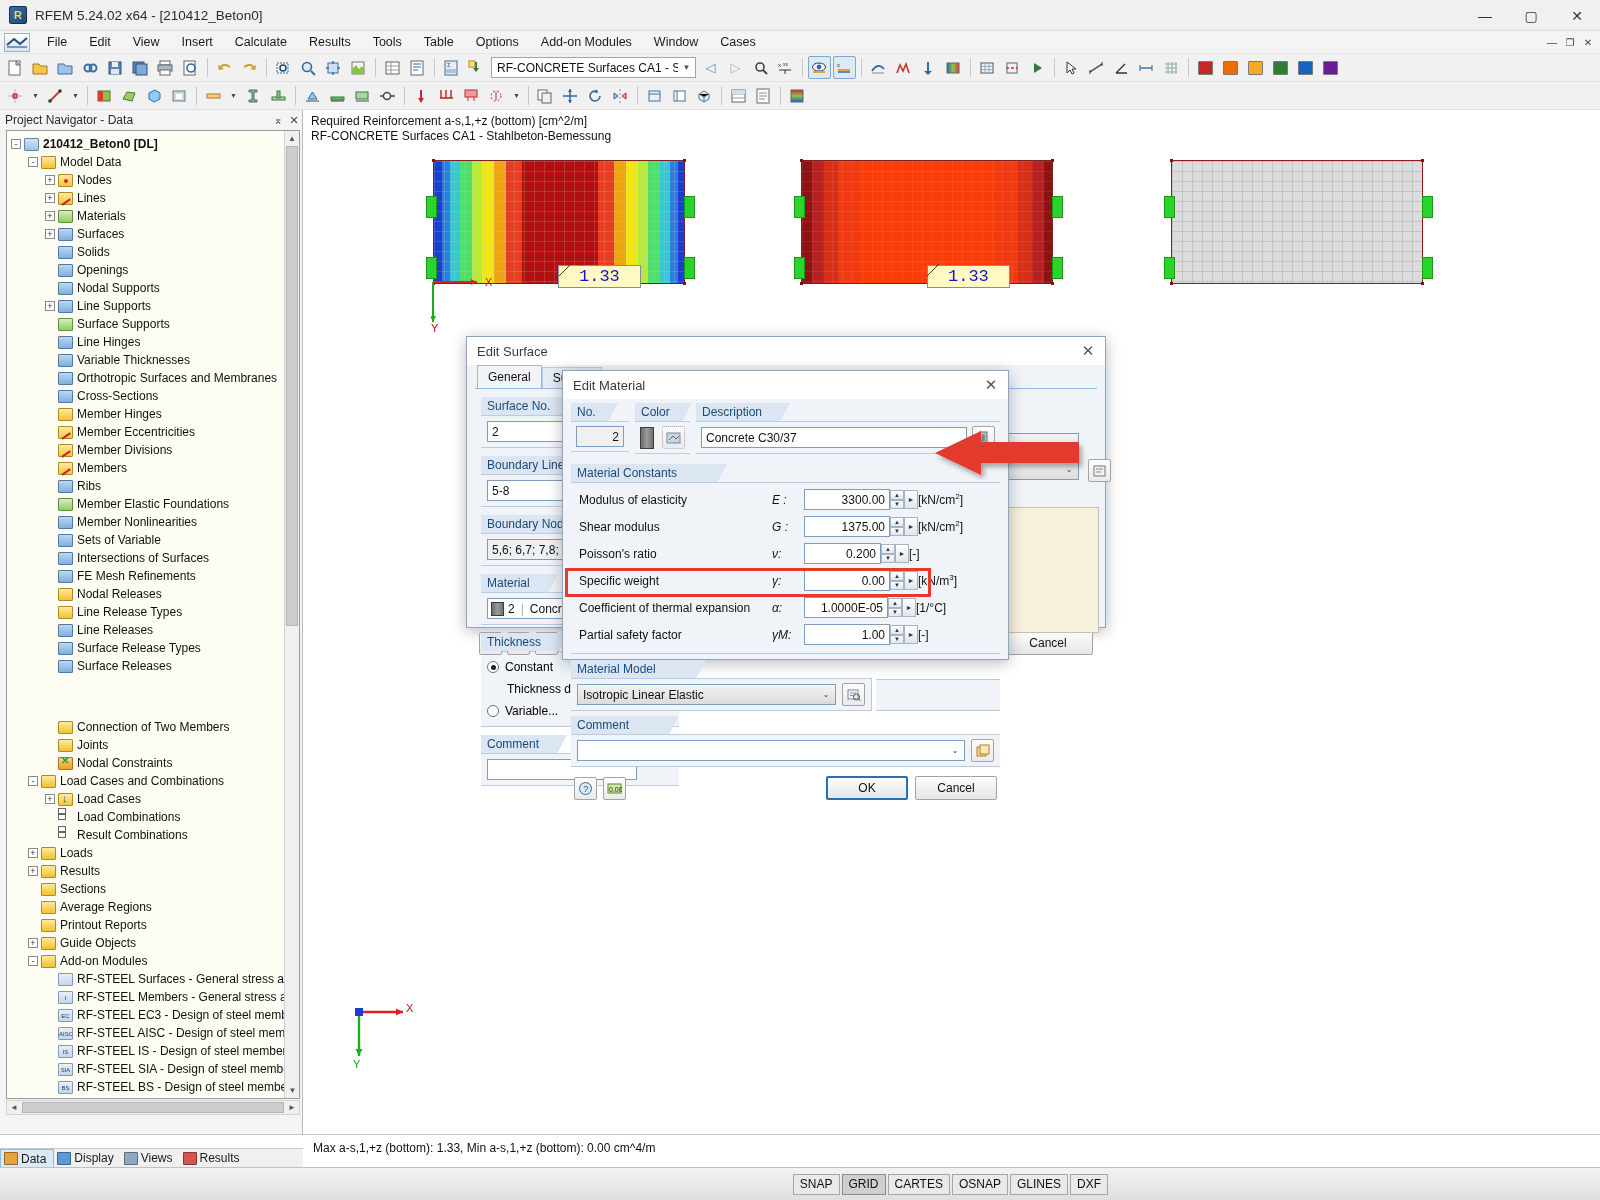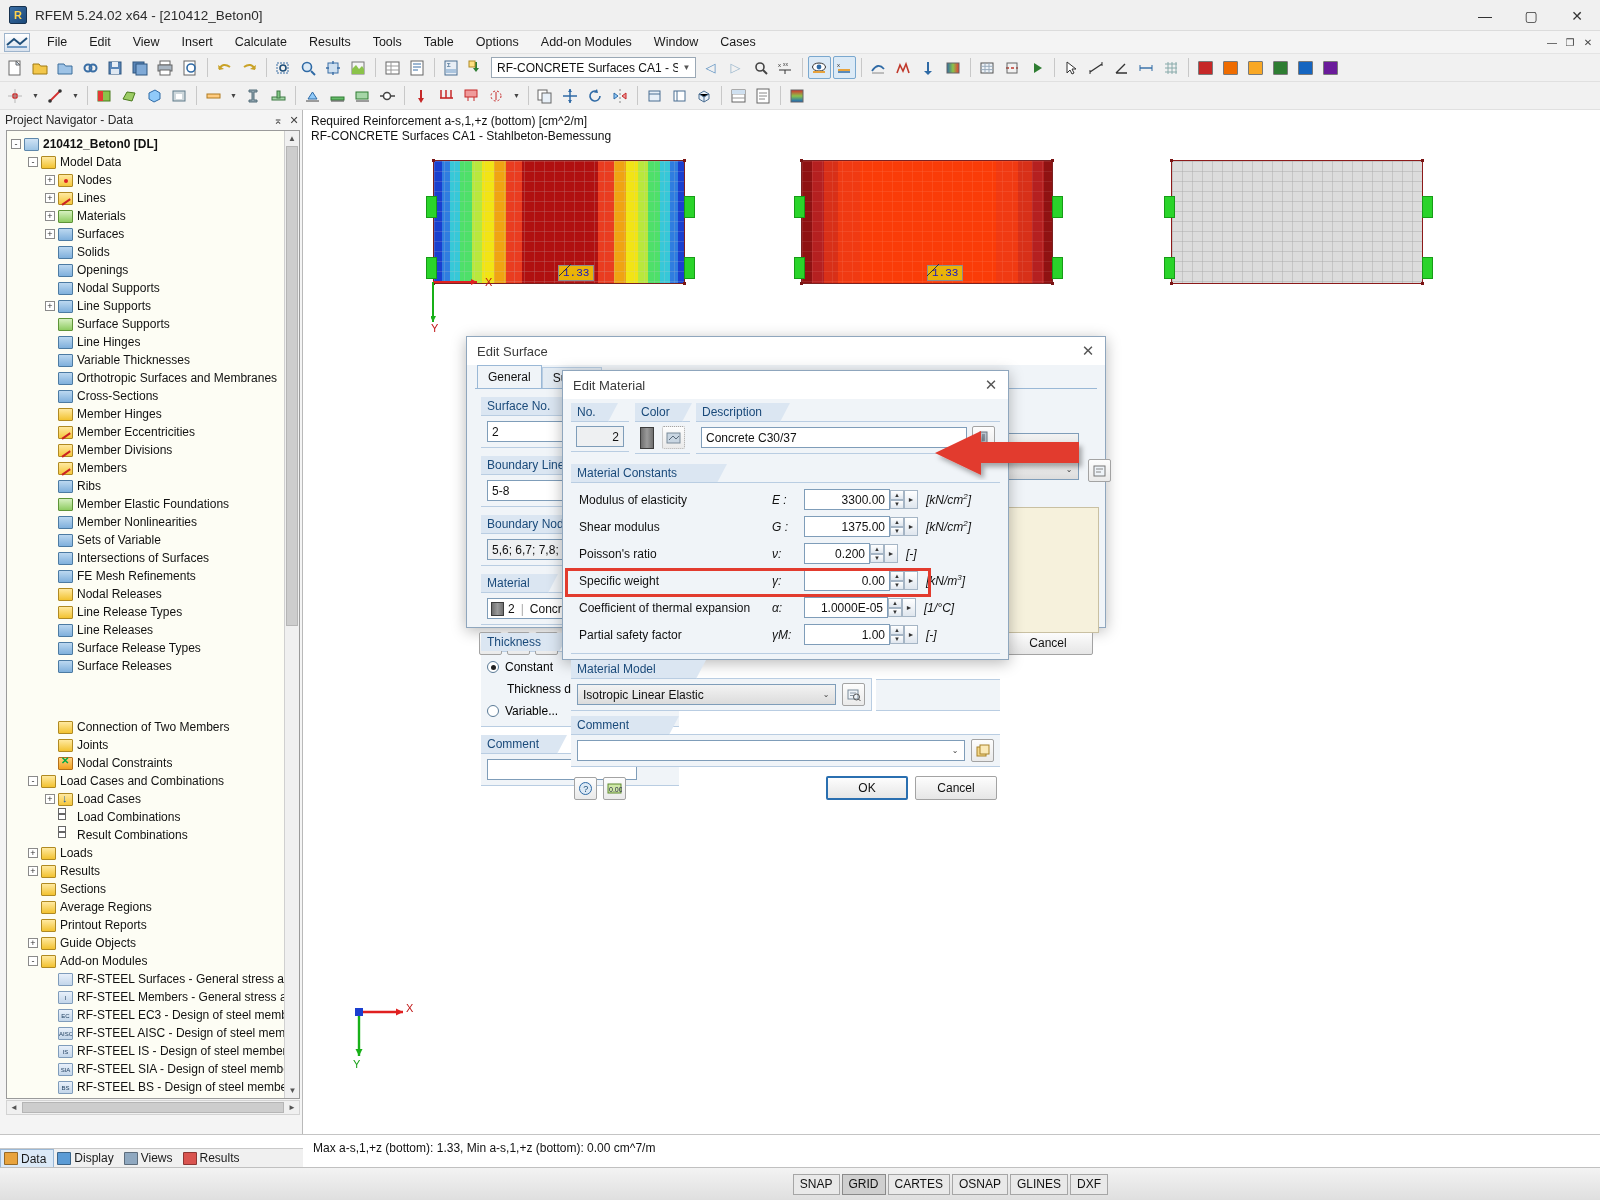--- a/index.html
+++ b/index.html
@@ -165,23 +165,23 @@
   #canvas-area { flex: 1; position: relative; background: #ffffff; overflow: hidden; }
   #result-caption {
     position: absolute; left: 8px; top: 4px; font-size: 12px; color: #111; line-height: 15px;
   }
 
   .surface { position: absolute; border: 1px solid #7a2222; }
   .support {
     position: absolute; width: 11px; height: 22px; background: #2ad42a; border: 1px solid #179c17;
   }
   .valtag {
-    position: absolute; background: #eab308; border: 1px solid #8c8c8c;
-    font-family: "Liberation Mono", monospace; font-size: 11px; color: #1414c8;
-    padding: 1px 4px;
+    position: absolute; background: #fef9c3; border: 1px solid #8c8c8c;
+    font-family: "Liberation Mono", monospace; font-size: 17px; color: #1414c8;
+    padding: 1px 20px;
   }
   .corner-node { position: absolute; width: 3px; height: 3px; background: #7a1414; }
 
   
   .axis-label { position: absolute; font-size: 11px; }
 
   
   #statusbar-row {
     height: 26px; background: #ffffff; display: flex; align-items: center;
     border-top: 1px solid #c4c4c4;
@@ -259,21 +259,21 @@
     width: 14px; height: 19px; border: 1px solid #a5b5c5;
     background: linear-gradient(#fff,#dfe6ee); font-size: 7px;
     display: flex; align-items: center; justify-content: center; color: #333; flex: none;
   }
 
   .row {
     display: flex; align-items: center; height: 27px; font-size: 12px; color: #111;
   }
   .row .lbl { width: 193px; }
   .row .sym { width: 32px; font-style: italic; }
-  .row .unit { margin-left: 8px; font-size: 12px; font-style: italic; }
+  .row .unit { font-size: 12px; }
 
   .btn {
     height: 24px; min-width: 78px; padding: 0 12px;
     background: linear-gradient(#fdfdfd,#e6e6e6); border: 1px solid #a3a3a3;
     display: flex; align-items: center; justify-content: center;
     font-size: 12px; color: #111; border-radius: 2px;
   }
   .btn.primary { border: 2px solid #2a6fb0; background: linear-gradient(#fdfdfd,#e6e6e6); }
 
   .iconbtn {
@@ -1396,21 +1396,21 @@
                 <div class="spin">
                   <div class="s">▲</div>
                   <div class="s">▼</div>
                 </div>
                 <div class="spin2">►</div>
                 <div class="unit">[kN/cm<sup style="font-size:8px">2</sup>]</div>
               </div>
               <div class="row">
                 <div class="lbl">Poisson's ratio</div>
                 <div class="sym">ν:</div>
-                <div class="fld num" style="width: 66px; padding-left: 40px;">0.200</div>
+                <div class="fld num" style="width: 77px; padding-left: 40px;">0.200</div>
                 <div class="spin">
                   <div class="s">▲</div>
                   <div class="s">▼</div>
                 </div>
                 <div class="spin2">►</div>
                 <div class="unit">[-]</div>
               </div>
               <div class="row">
                 <div class="lbl">Specific weight</div>
                 <div class="sym">γ:</div>
@@ -1517,21 +1517,21 @@
       </defs>
       <g filter="url(#shd)">
         <path d="M150 12 H52 V1 L6 23 L52 45 V33 H150 Z" fill="#e23b2e"></path>
       </g>
     </svg>
   </div>
 </div>
 
 <div id="statusbar-row">
   <div style="width:303px"></div>
-  <div id="status-text">Max a-s,1,+z (bottom): 1.33, Min a-s,1,+z (bottom): 0.00 cm^7/m</div>
+  <div id="status-text">Max a-s,1,+z (bottom): 1.33, Min a-s,1,+z (bottom): 0.00 cm^4/m</div>
 </div>
 
 <div id="tabbar">
     <div class="stab active">
       <span class="ic" style="background: rgb(232, 163, 61); border: 1px solid rgba(0, 0, 0, 0.35);"></span>
       <span>Data</span>
     </div>
     <div class="stab">
       <span class="ic" style="background: rgb(91, 155, 213); border: 1px solid rgba(0, 0, 0, 0.35);"></span>
       <span>Display</span>

